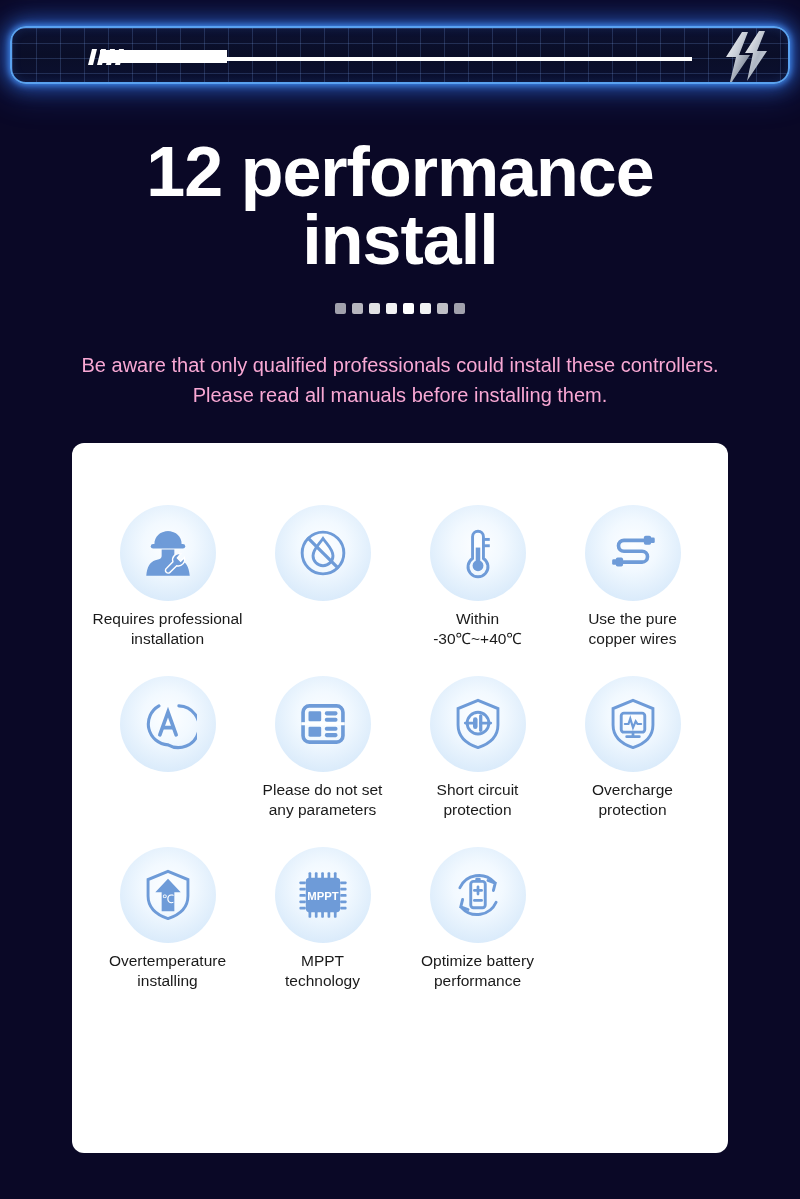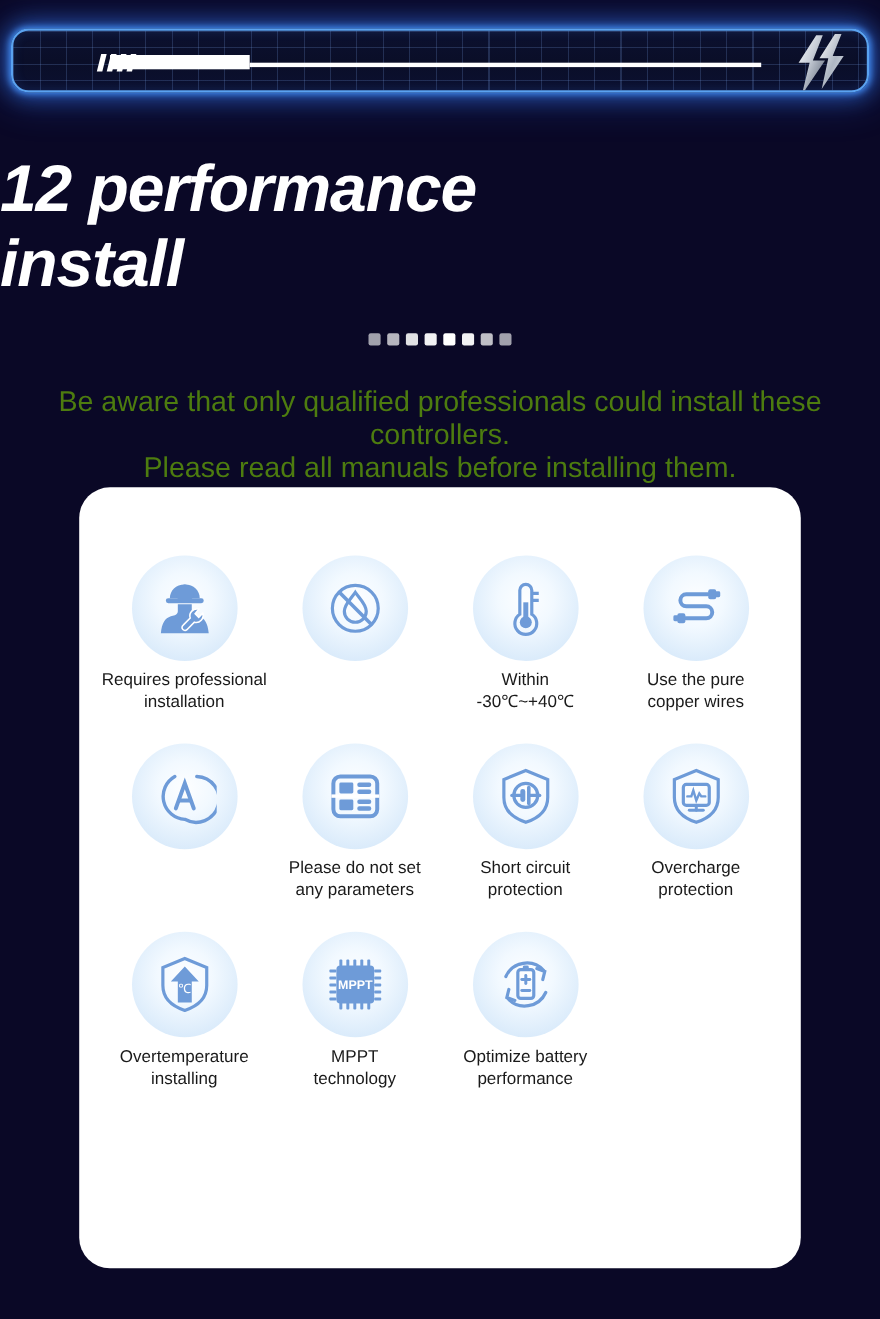--- a/index.html
+++ b/index.html
@@ -80,26 +80,25 @@
     width: 58px;
     height: 56px;
   }
 
   
   .title {
     position: absolute;
     left: 0;
     top: 138px;
     width: 800px;
-    text-align: left;
+    text-align: center;
     color: #ffffff;
-    font-size: 60px;
+    font-size: 70px;
     line-height: 68px;
     font-weight: bold;
-    font-style: italic;
     letter-spacing: -1px;
   }
 
   
   .dots {
     position: absolute;
     left: 0;
     top: 303px;
     width: 800px;
     display: flex;
@@ -114,34 +113,34 @@
     background: #ffffff;
   }
 
   
   .subtitle {
     position: absolute;
     left: 40px;
     top: 350px;
     width: 720px;
     text-align: center;
-    color: #4d7c0f;
-    font-size: 26px;
+    color: #f9a8d4;
+    font-size: 20px;
     line-height: 30px;
   }
 
   
   .card {
     position: absolute;
     left: 72px;
     top: 443px;
     width: 656px;
     height: 710px;
     background: #ffffff;
-    border-radius: 28px;
+    border-radius: 12px;
   }
 
   .grid {
     position: absolute;
     left: 18px;
     top: 62px;
     width: 620px;
     display: flex;
     flex-wrap: wrap;
   }

